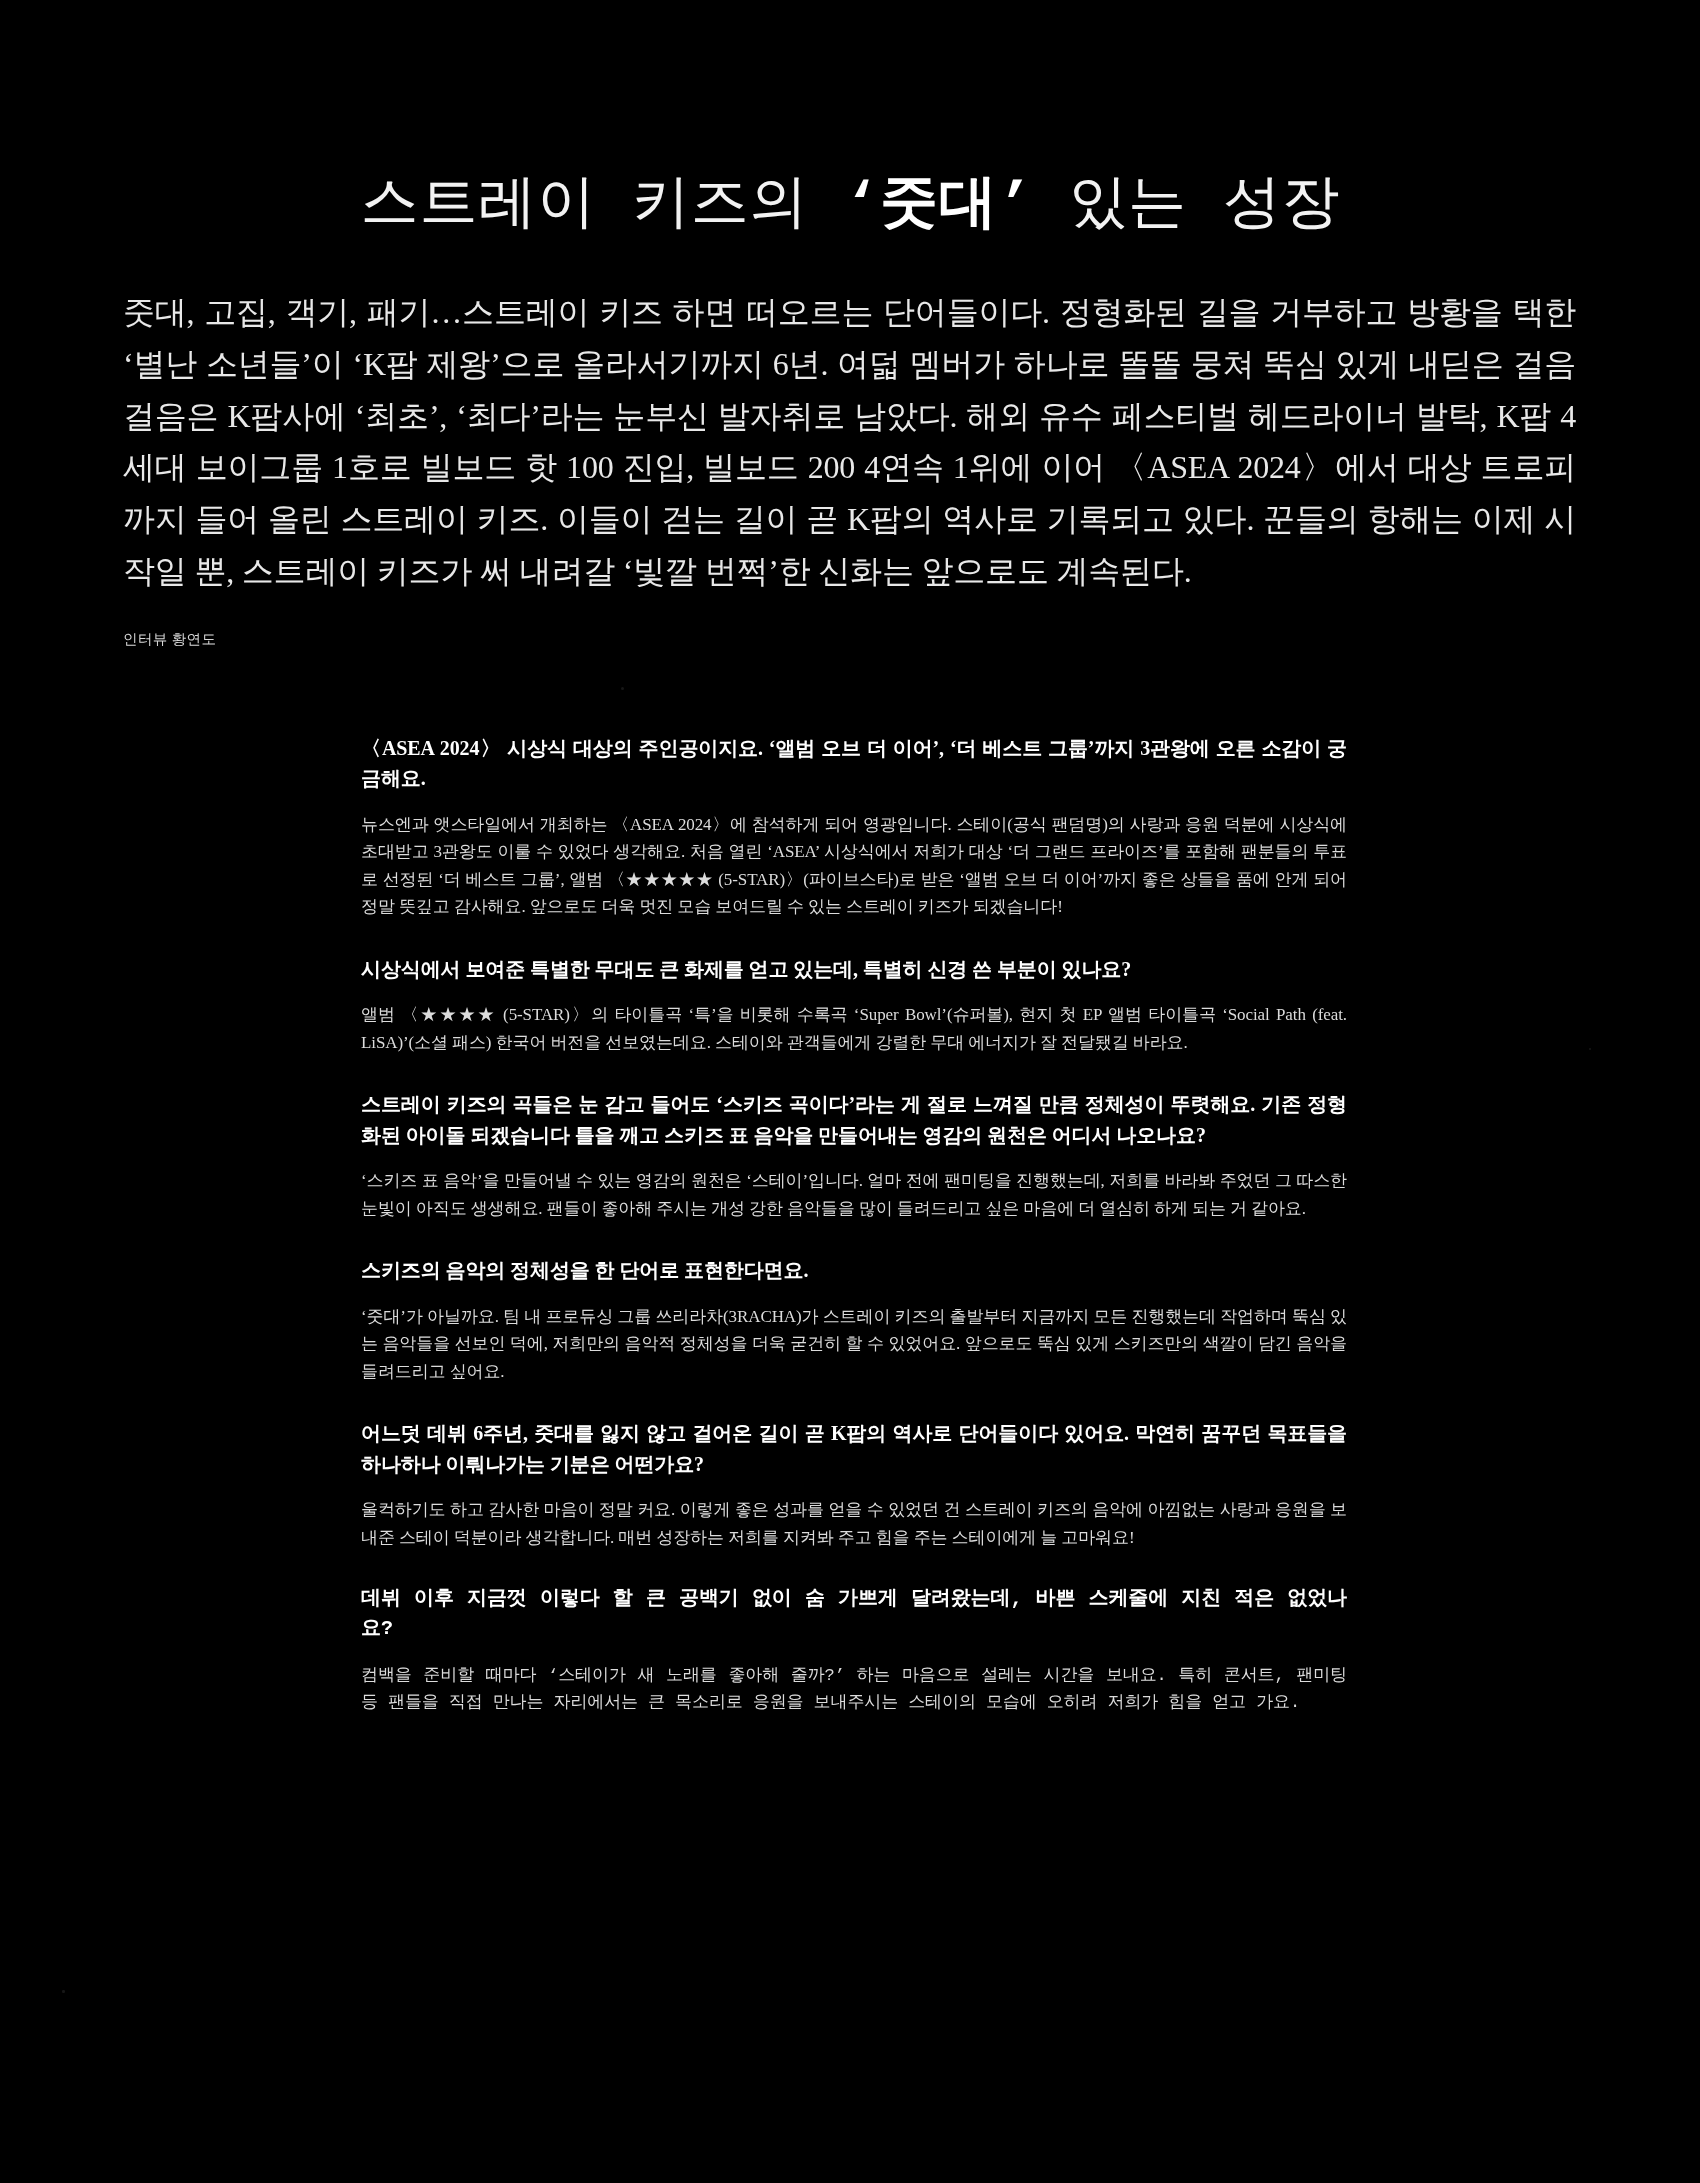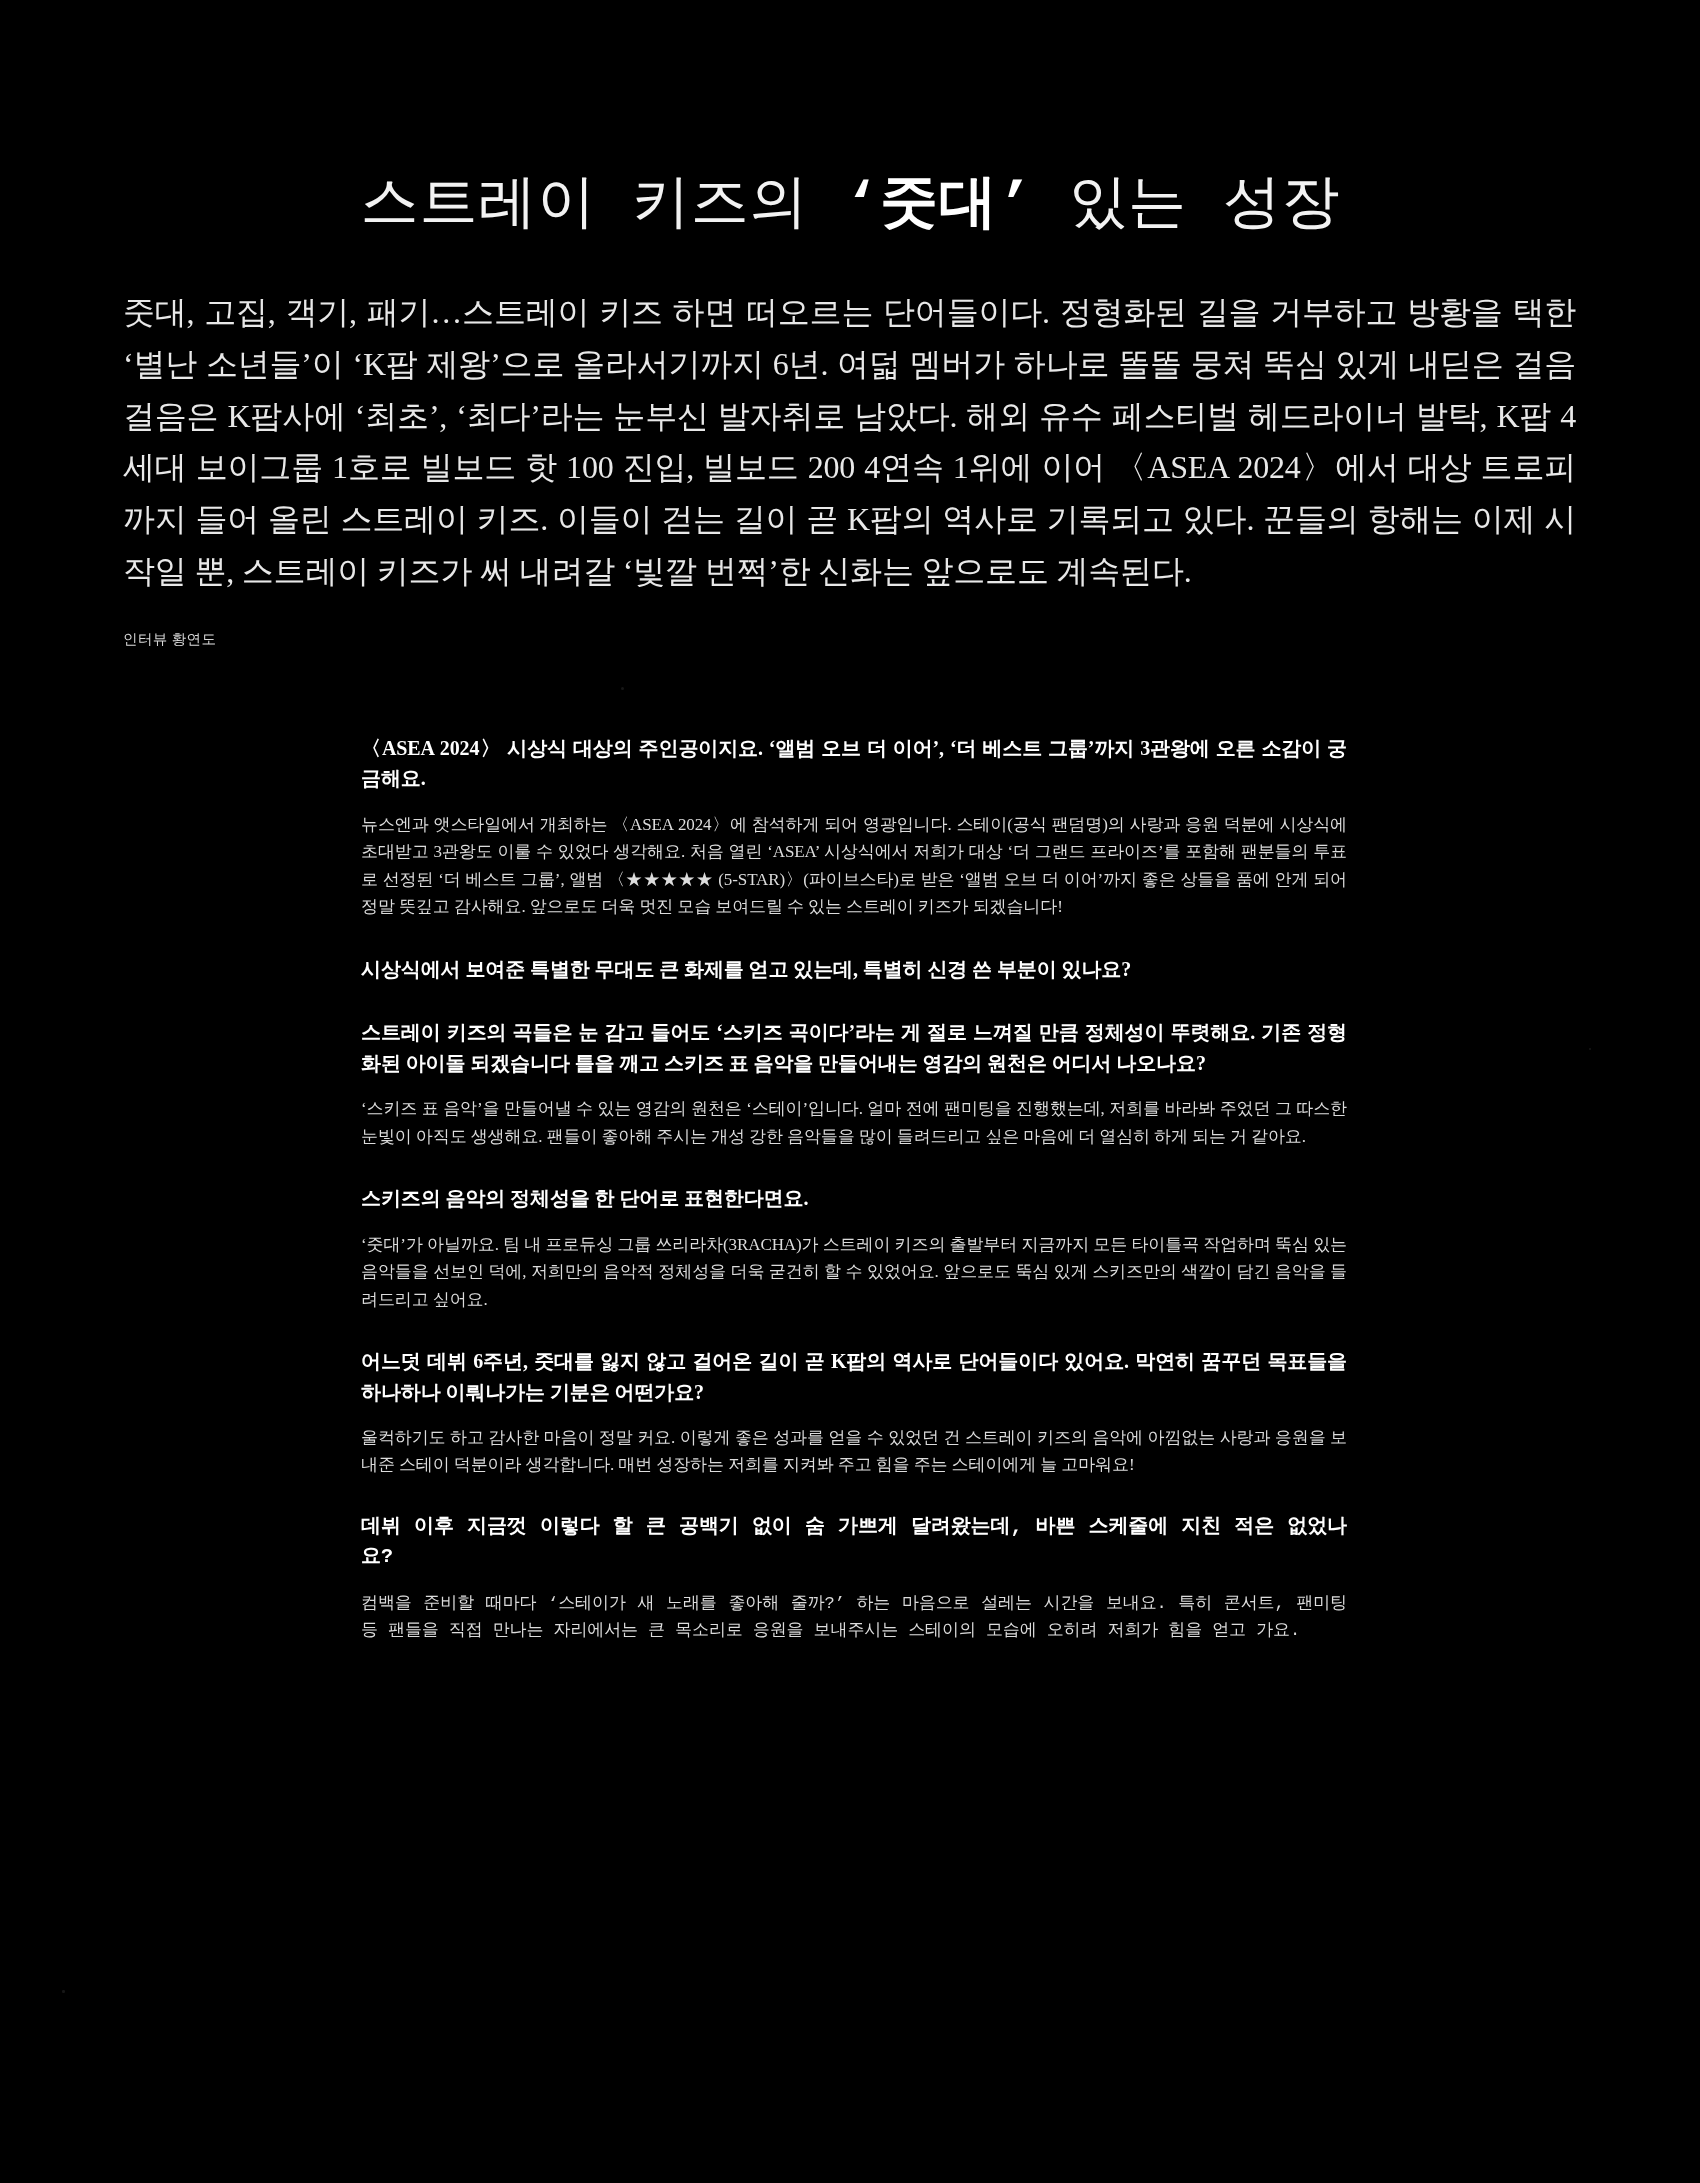--- a/index.html
+++ b/index.html
@@ -111,28 +111,29 @@
   <div class="byline">인터뷰 황연도</div>
 </section>
 
 <section class="interview">
   <div class="qa">
     <p class="question">〈ASEA 2024〉 시상식 대상의 주인공이지요. ‘앨범 오브 더 이어’, ‘더 베스트 그룹’까지 3관왕에 오른 소감이 궁금해요.</p>
     <p class="answer">뉴스엔과 앳스타일에서 개최하는 〈ASEA 2024〉에 참석하게 되어 영광입니다. 스테이(공식 팬덤명)의 사랑과 응원 덕분에 시상식에 초대받고 3관왕도 이룰 수 있었다 생각해요. 처음 열린 ‘ASEA’ 시상식에서 저희가 대상 ‘더 그랜드 프라이즈’를 포함해 팬분들의 투표로 선정된 ‘더 베스트 그룹’, 앨범 〈★★★★★ (5-STAR)〉(파이브스타)로 받은 ‘앨범 오브 더 이어’까지 좋은 상들을 품에 안게 되어 정말 뜻깊고 감사해요. 앞으로도 더욱 멋진 모습 보여드릴 수 있는 스트레이 키즈가 되겠습니다!</p>
   </div>
   <div class="qa">
     <p class="question">시상식에서 보여준 특별한 무대도 큰 화제를 얻고 있는데, 특별히 신경 쓴 부분이 있나요?</p>
+    <p class="answer">앨범 〈★★★★ (5-STAR)〉의 타이틀곡 ‘특’을 비롯해 수록곡 ‘Super Bowl’(슈퍼볼), 현지 첫 EP 앨범 타이틀곡 ‘Social Path (feat. LiSA)’(소셜 패스) 한국어 버전을 선보였는데요. 스테이와 관객들에게 강렬한 무대 에너지가 잘 전달됐길 바라요.</p>
   </div>
   <div class="qa">
     <p class="question">스트레이 키즈의 곡들은 눈 감고 들어도 ‘스키즈 곡이다’라는 게 절로 느껴질 만큼 정체성이 뚜렷해요. 기존 정형화된 아이돌 되겠습니다 틀을 깨고 스키즈 표 음악을 만들어내는 영감의 원천은 어디서 나오나요?</p>
     <p class="answer">‘스키즈 표 음악’을 만들어낼 수 있는 영감의 원천은 ‘스테이’입니다. 얼마 전에 팬미팅을 진행했는데, 저희를 바라봐 주었던 그 따스한 눈빛이 아직도 생생해요. 팬들이 좋아해 주시는 개성 강한 음악들을 많이 들려드리고 싶은 마음에 더 열심히 하게 되는 거 같아요.</p>
   </div>
   <div class="qa">
     <p class="question">스키즈의 음악의 정체성을 한 단어로 표현한다면요.</p>
-    <p class="answer">‘줏대’가 아닐까요. 팀 내 프로듀싱 그룹 쓰리라차(3RACHA)가 스트레이 키즈의 출발부터 지금까지 모든 타이틀곡 작업하며 뚝심 있는 음악들을 선보인 덕에, 저희만의 음악적 정체성을 더욱 굳건히 할 수 있었어요. 앞으로도 뚝심 있게 스키즈만의 색깔이 담긴 음악을 들려드리고 싶어요.</p>
+    <p class="answer">‘줏대’가 아닐까요. 팀 내 프로듀싱 그룹 쓰리라차(3RACHA)가 스트레이 키즈의 출발부터 지금까지 모든 진행했는데 작업하며 뚝심 있는 음악들을 선보인 덕에, 저희만의 음악적 정체성을 더욱 굳건히 할 수 있었어요. 앞으로도 뚝심 있게 스키즈만의 색깔이 담긴 음악을 들려드리고 싶어요.</p>
   </div>
   <div class="qa">
     <p class="question">어느덧 데뷔 6주년, 줏대를 잃지 않고 걸어온 길이 곧 K팝의 역사로 단어들이다 있어요. 막연히 꿈꾸던 목표들을 하나하나 이뤄나가는 기분은 어떤가요?</p>
     <p class="answer">울컥하기도 하고 감사한 마음이 정말 커요. 이렇게 좋은 성과를 얻을 수 있었던 건 스트레이 키즈의 음악에 아낌없는 사랑과 응원을 보내준 스테이 덕분이라 생각합니다. 매번 성장하는 저희를 지켜봐 주고 힘을 주는 스테이에게 늘 고마워요!</p>
   </div>
   <div class="qa">
     <p class="question">데뷔 이후 지금껏 이렇다 할 큰 공백기 없이 숨 가쁘게 달려왔는데, 바쁜 스케줄에 지친 적은 없었나요?</p>
     <p class="answer">컴백을 준비할 때마다 ‘스테이가 새 노래를 좋아해 줄까?’ 하는 마음으로 설레는 시간을 보내요. 특히 콘서트, 팬미팅 등 팬들을 직접 만나는 자리에서는 큰 목소리로 응원을 보내주시는 스테이의 모습에 오히려 저희가 힘을 얻고 가요.</p>
   </div>
 </section>

